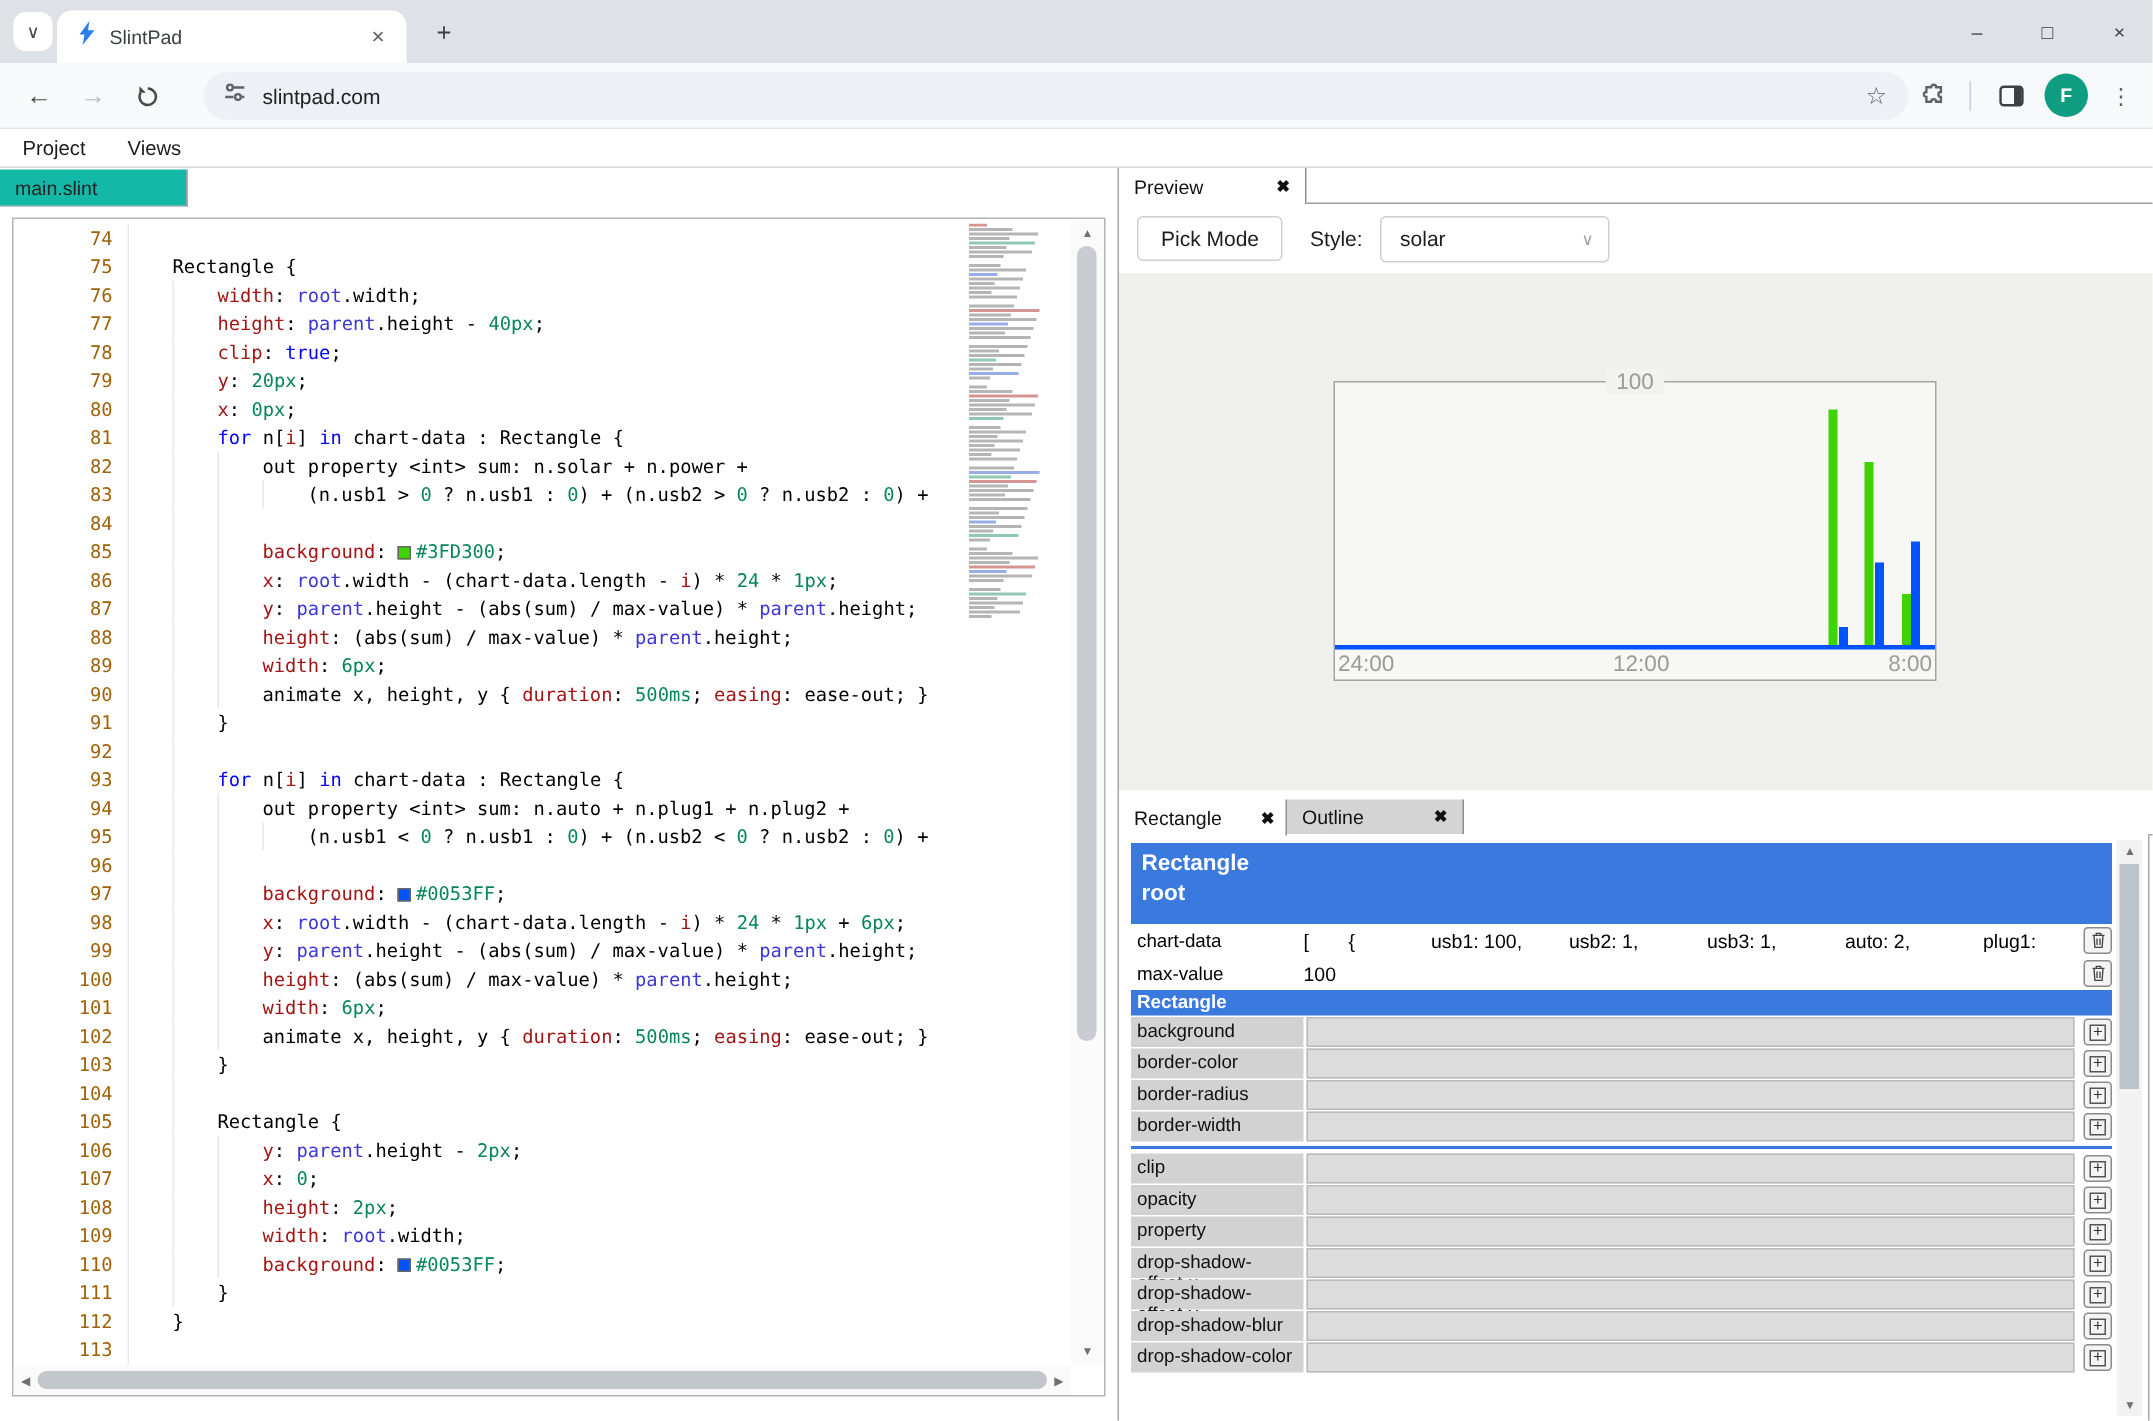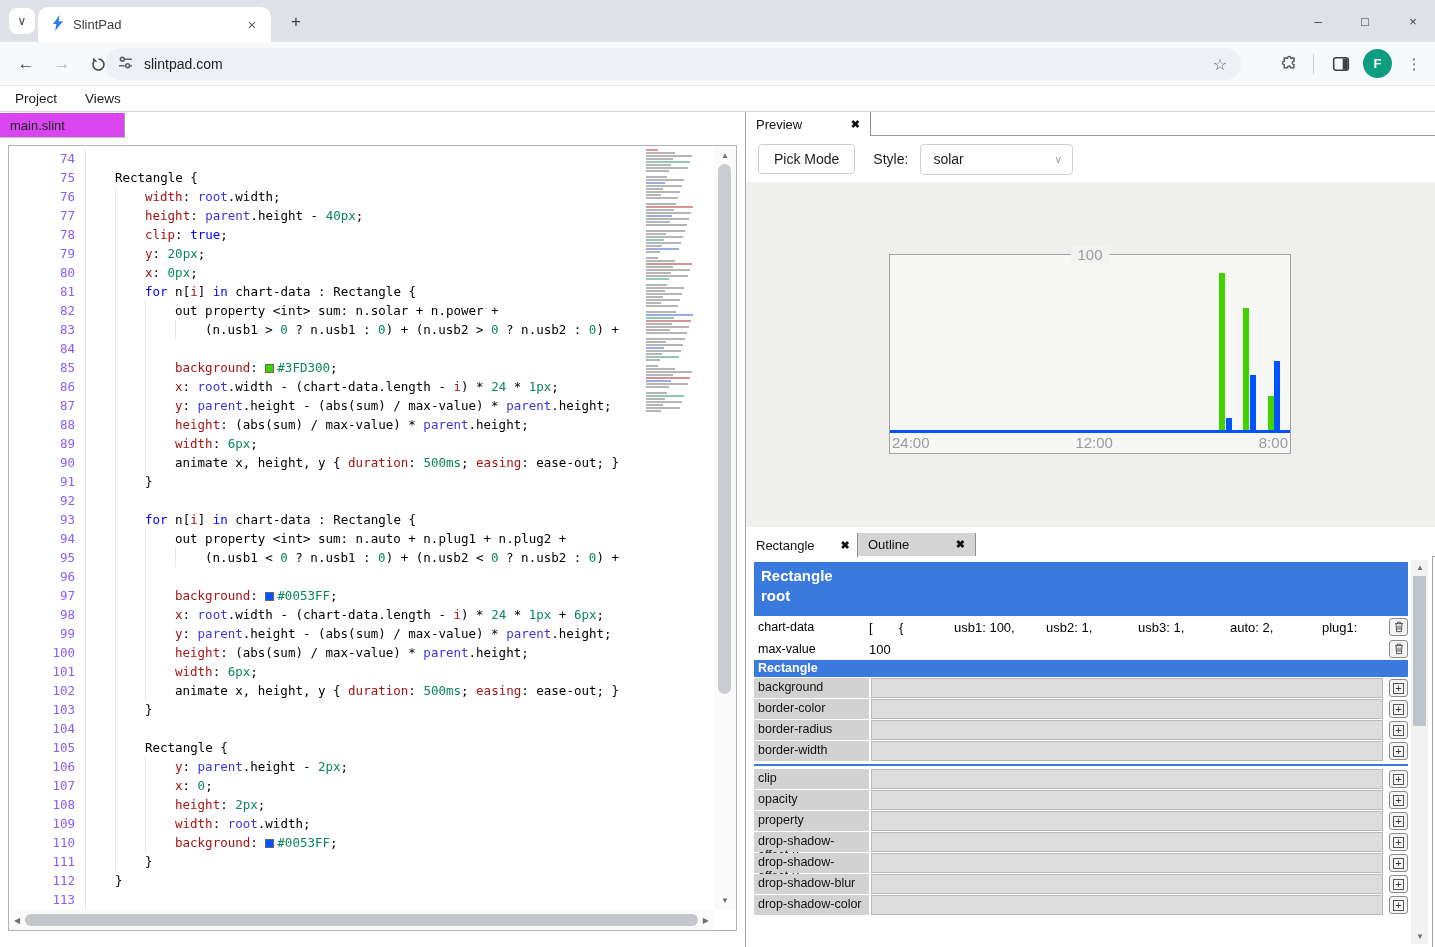--- a/index.html
+++ b/index.html
@@ -17,48 +17,48 @@
 #newtab-btn{position:absolute;left:283px;top:9px;width:26px;height:26px;font-size:17px;color:#3c4043;
   display:flex;align-items:center;justify-content:center;border-radius:50%}
 .winctl{position:absolute;top:8px;width:30px;height:26px;color:#3c4043;font-size:13px;
   display:flex;align-items:center;justify-content:center}
 #win-min{left:1303px}#win-max{left:1350px}#win-close{left:1398px}
 
 #toolbar{position:absolute;left:0;top:42px;width:1435px;height:44px;background:#f8f9fa;border-bottom:1px solid #e4e6e8}
 .navbtn{position:absolute;top:9px;width:26px;height:26px;display:flex;align-items:center;justify-content:center;
   font-size:17px;color:#474747}
 #nav-back{left:13px}#nav-fwd{left:49px;color:#b4b8bd}#nav-reload{left:85px}
-#omnibox{position:absolute;left:105px;top:6px;width:1136px;height:32px;background:#edf0f4;border-radius:16px;
+#omnibox{position:absolute;left:136px;top:6px;width:1136px;height:32px;background:#edf0f4;border-radius:16px;
   display:flex;align-items:center;padding:0 10px 0 12px}
 #omnibox .url{font-size:14px;color:#202124;margin-left:10px;flex:1}
 #star-btn{font-size:16px;color:#5f6368;padding:0 4px}
 #ext-btn{position:absolute;left:1276px;top:9px;width:26px;height:26px;display:flex;align-items:center;justify-content:center}
 #tb-sep{position:absolute;left:1313px;top:12px;width:1px;height:20px;background:#c7d0e0}
 #sidepanel-btn{position:absolute;left:1328px;top:9px;width:26px;height:26px;display:flex;align-items:center;justify-content:center}
 #avatar{position:absolute;left:1363px;top:7px;width:29px;height:29px;border-radius:50%;background:#0f9d82;
   color:#fff;font-size:13px;font-weight:bold;display:flex;align-items:center;justify-content:center}
 #kebab{position:absolute;left:1402px;top:9px;width:24px;height:26px;display:flex;align-items:center;justify-content:center;
   font-size:15px;color:#5f6368;letter-spacing:0}
 
 #menubar{position:absolute;left:0;top:86px;width:1435px;height:26px;background:#fff;border-bottom:1px solid #d8d8d8;
   display:flex;align-items:center}
 #menubar .mitem{font-size:13.5px;color:#1c1c1c;padding:0 14px}
 #menubar .mitem:first-child{padding-left:15px}
 
 
 #main{position:absolute;left:0;top:112px;width:1435px;height:835px;background:#fff}
 
 
-#file-tab{position:absolute;left:0;top:1px;width:125px;height:25px;background:#d946ef;border-right:1px solid #9c9c9c;
+#file-tab{position:absolute;left:0;top:1px;width:125px;height:25px;background:#14b8a6;border-right:1px solid #9c9c9c;
   border-bottom:1px solid #c4c4c4;display:flex;align-items:center;padding-left:10px;font-size:13px;color:#222}
 #editor-box{position:absolute;left:8px;top:33px;width:729px;height:786px;border:1px solid #b2b2b2;background:#fff;overflow:hidden}
 #code-lines{position:absolute;left:0;top:3px;right:30px;bottom:20px;overflow:hidden;
   font-family:"DejaVu Sans Mono",monospace;font-size:12.5px;line-height:19px;white-space:pre}
 .code-row{height:19px;display:flex}
-.ln{width:66px;text-align:right;color:#8b5cf6;flex:none}
+.ln{width:66px;text-align:right;color:#a16207;flex:none}
 .lt{padding-left:10px;color:#000}
 .guide{display:inline-block;width:30px;height:19px;border-left:1px solid #e7e7e7;vertical-align:top}
 .tk-d{color:#000}.tk-p{color:#a31515}.tk-k{color:#0000ff}.tk-v{color:#3c36d6}.tk-n{color:#098658}
 .swatch{display:inline-block;width:9px;height:9px;border:1px solid #666;margin:0 3px 0 0;vertical-align:-1px}
 
 #minimap{position:absolute;left:637px;top:3px;width:54px;height:292px;overflow:hidden}
 #minimap .mml{height:2px;margin-bottom:1px;opacity:.45}
 
 #vscroll{position:absolute;right:0;top:0;width:22px;bottom:20px;background:#fafafa}
 #vscroll .thumb{position:absolute;left:4px;top:18px;width:13px;height:530px;background:#c9ccd1;border-radius:7px}

